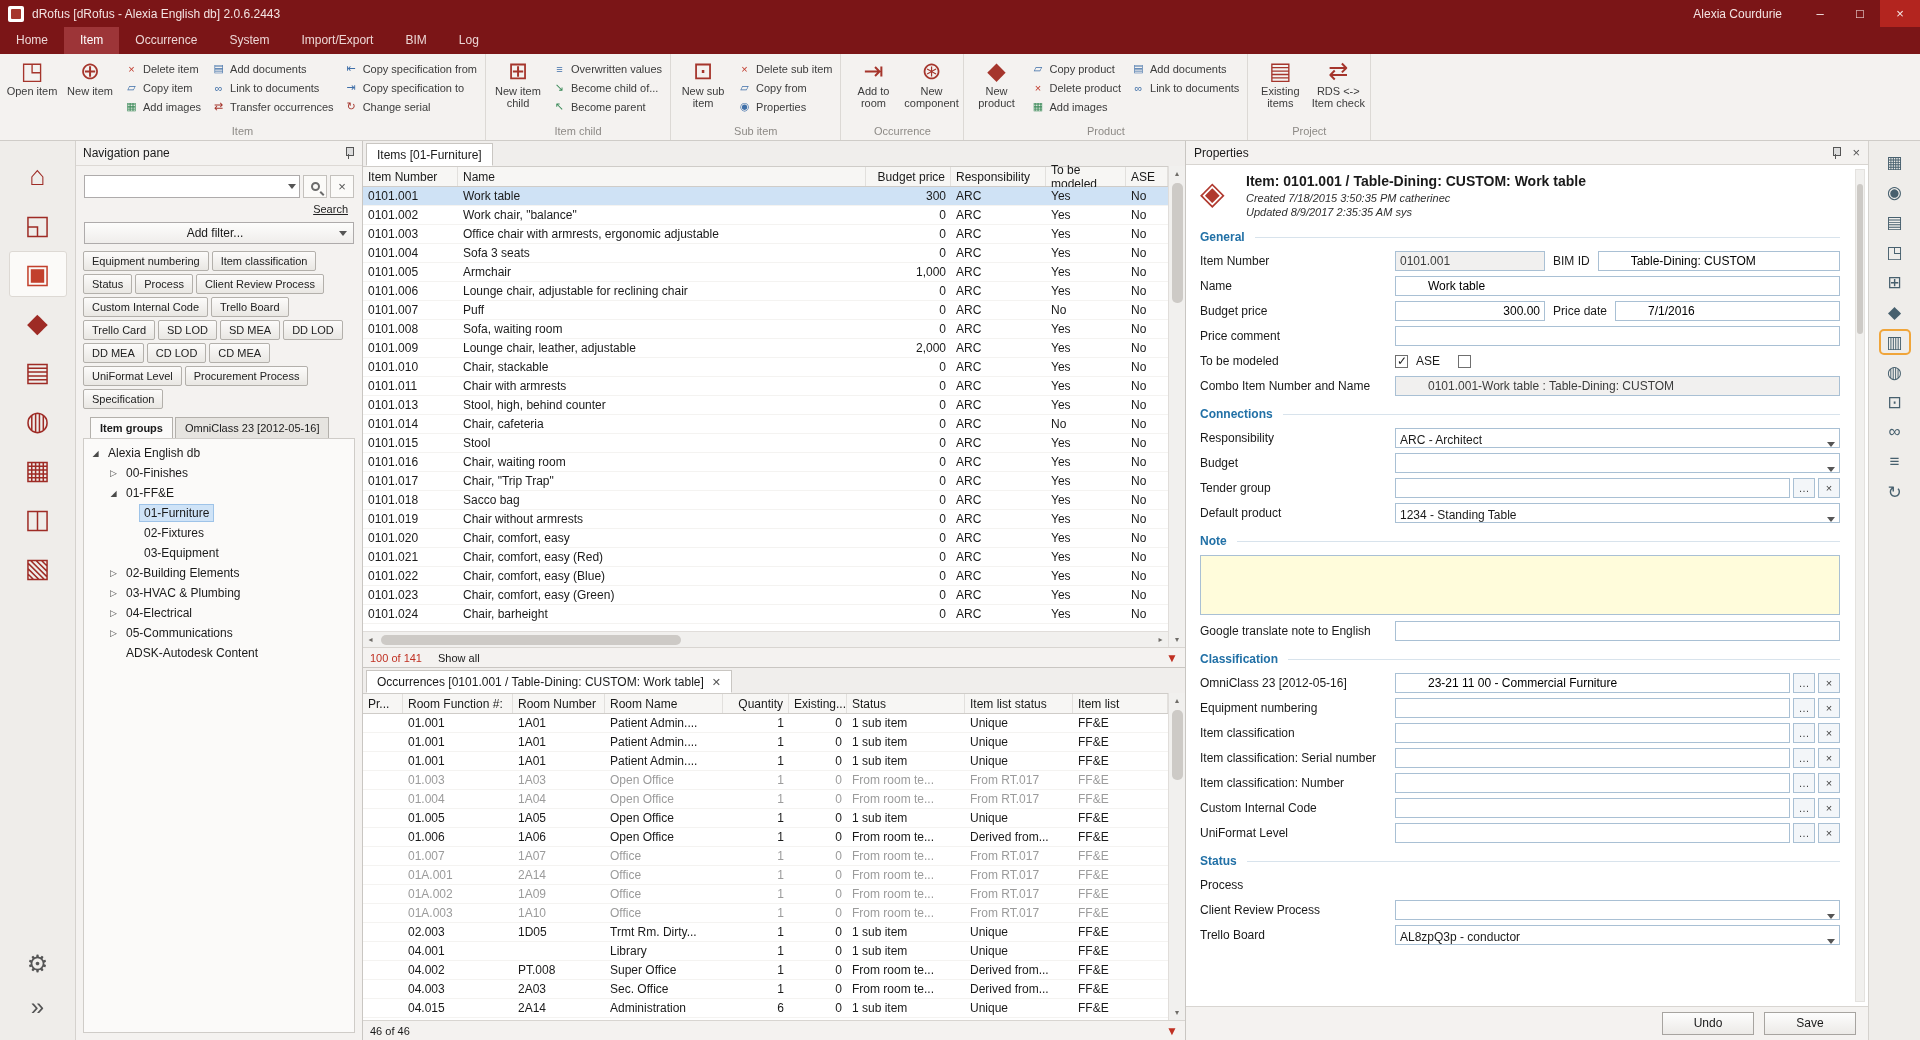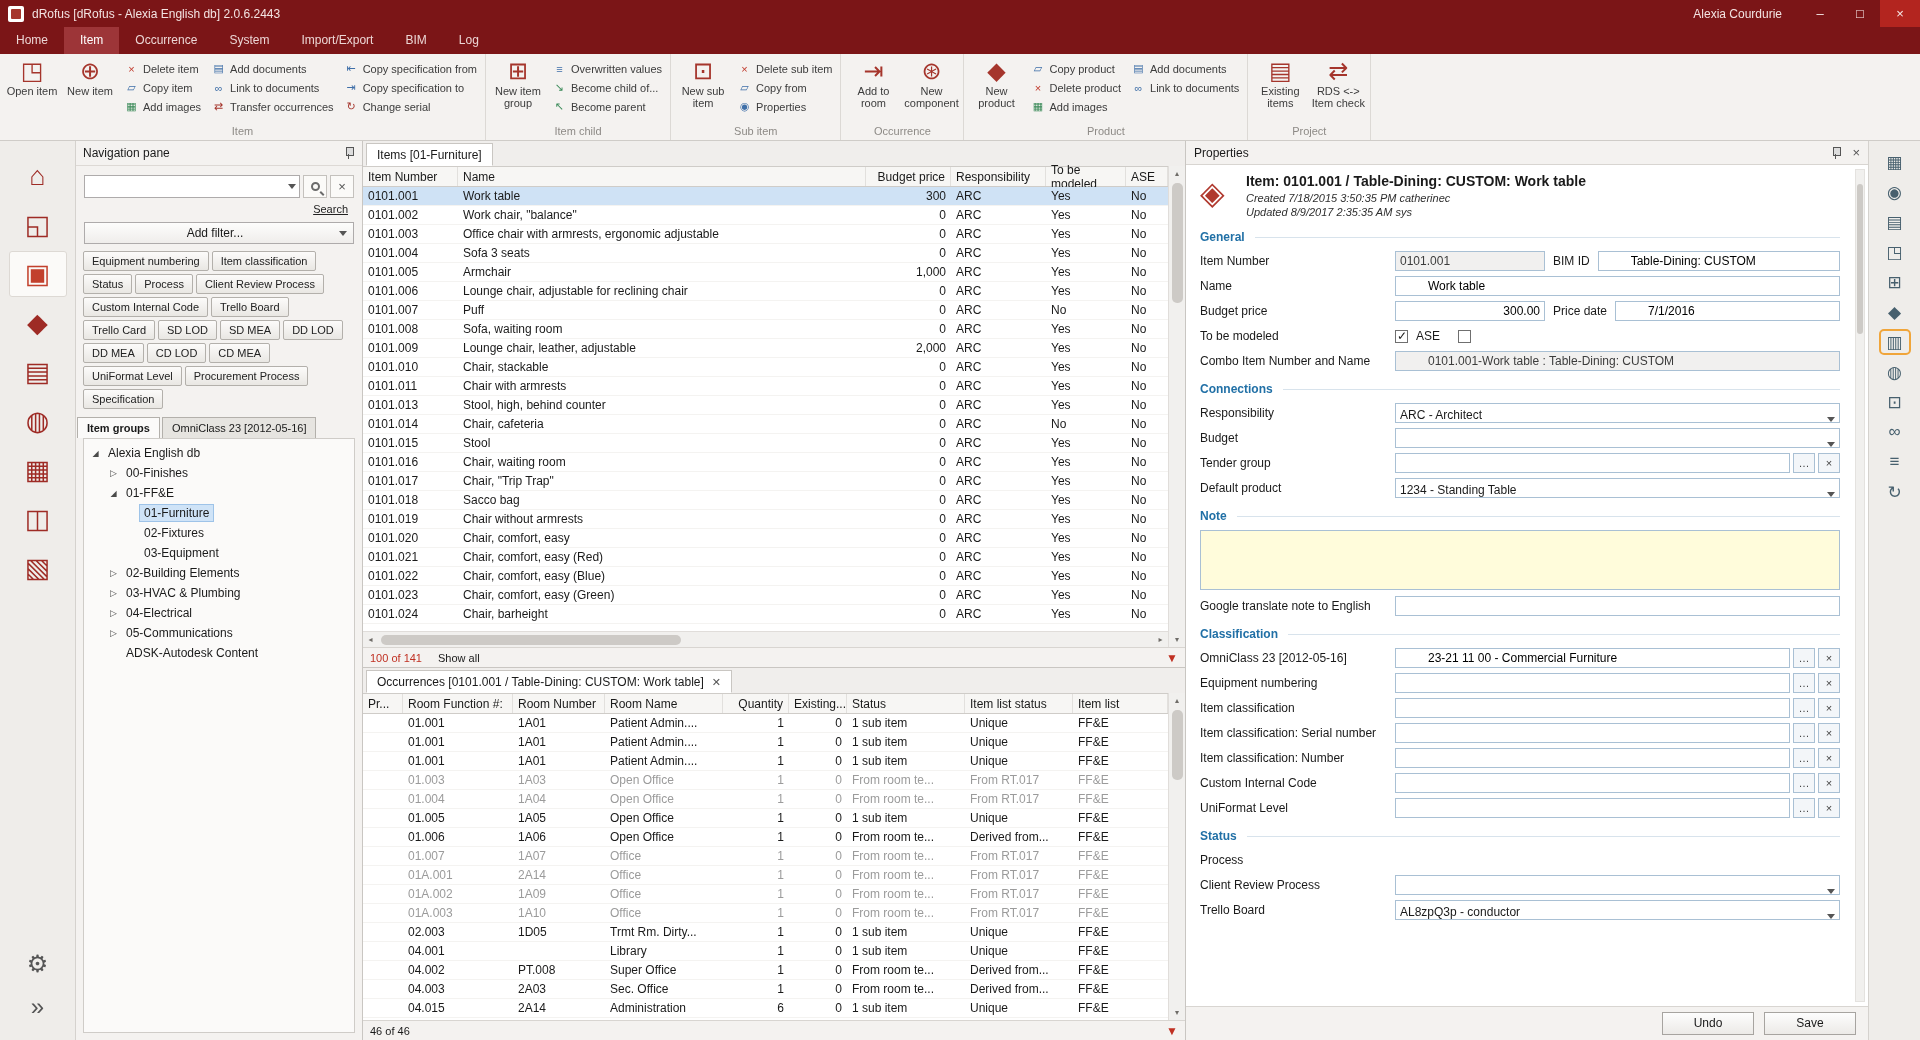--- a/index.html
+++ b/index.html
@@ -62,21 +62,21 @@
   .caret-down { width:0; height:0; border-left:4px solid transparent; border-right:4px solid transparent; border-top:5px solid #555; }
   .icon-btn { width:24px; margin-left:3px; border:1px solid #c4c1bd; background:#fbfaf8; display:flex; align-items:center; justify-content:center; }
   .mag { width:9px; height:9px; border:2px solid #6b6b6b; border-radius:50%; position:relative; }
   .mag::after { content:""; position:absolute; width:2px; height:5px; background:#6b6b6b; transform:rotate(-45deg); left:8px; top:7px; }
   .x-glyph { color:#555; font-size:13px; }
   .search-link { text-align:right; margin:3px 14px 7px; font-size:11px; text-decoration:underline; color:#222; }
   .add-filter { margin:0 8px 7px; height:22px; border:1px solid #aeabab; background:linear-gradient(#fdfdfc,#efedeb); display:flex; align-items:center; padding:0 6px; }
   .add-filter .t { flex:1; text-align:center; font-size:12px; }
   .filters { display:flex; flex-wrap:wrap; padding:0 7px; gap:3px; }
   .filter-btn { border:1px solid #b3b0ab; background:linear-gradient(#fcfbfa,#e9e7e3); padding:3px 8px; font-size:11px; border-radius:2px; color:#222; }
-  .nav-tabs { display:flex; margin:8px 1px 0; gap:2px; }
+  .nav-tabs { display:flex; margin:8px 14px 0; gap:2px; }
   .nav-tab { border:1px solid #b3b0ab; border-bottom:none; padding:4px 9px; font-size:11px; background:#e6e4e0; }
   .nav-tab.active { background:#fbfaf9; font-weight:bold; }
   .tree { flex:1; background:#fbfaf9; border:1px solid #cfccc8; margin:0 7px 7px; padding-top:4px; overflow:hidden; }
   .tnode { height:20px; display:flex; align-items:center; font-size:12px; }
   .tnode .exp { width:15px; text-align:center; font-size:8px; color:#4a4a4a; flex-shrink:0; }
   .exp.open::before { content:"◢"; }
   .exp.closed::before { content:"▷"; font-size:9px; }
   .lvl0 { padding-left:4px; } .lvl1 { padding-left:22px; } .lvl2 { padding-left:55px; }
   .tnode .lbl { padding:1px 4px; border:1px solid transparent; }
   .tnode.selected .lbl { background:#cfe3f7; border-color:#9ec3e8; }
@@ -249,21 +249,21 @@
         </div>
       </div>
       <div class="rglabel">Item</div>
     </div>
 
     <div class="rgroup">
       <div class="rbody">
         <div style="display:flex">
           <div class="rlarge">
             <span class="rlicon">⊞</span>
-            <span class="rllabel">New item group</span>
+            <span class="rllabel">New item child</span>
           </div>
         </div>
         <div class="rcol">
           <div class="rsmall">
             <span class="rsicon" style="color: rgb(63, 111, 168);">≡</span>
             <span>Overwritten values</span>
           </div>
 
           <div class="rsmall">
             <span class="rsicon" style="color: rgb(58, 138, 88);">↘</span>
@@ -1025,20 +1025,24 @@
           <span class="plabel">Name</span>
           <input class="pinput grow" value="Work table" style="">
         </div>
         <div class="prow">
           <span class="plabel">Budget price</span>
           <input class="pinput right" style="width: 150px;" value="300.00">
           <span class="plabel mid">Price date</span>
           <input class="pinput grow" value="7/1/2016" style="">
         </div>
         <div class="prow">
+          <span class="plabel">Price comment</span>
+          <input class="pinput grow" value="" style="">
+        </div>
+        <div class="prow">
           <span class="plabel">To be modeled</span>
           <span class="cb checked"></span>
           <span class="plabel mid" style="width:50px">ASE</span>
           <span class="cb"></span>
         </div>
         <div class="prow">
           <span class="plabel">Combo Item Number and Name</span>
           <input class="pinput grow disabled" value="0101.001-Work table : Table-Dining: CUSTOM" style="">
         </div>
 

